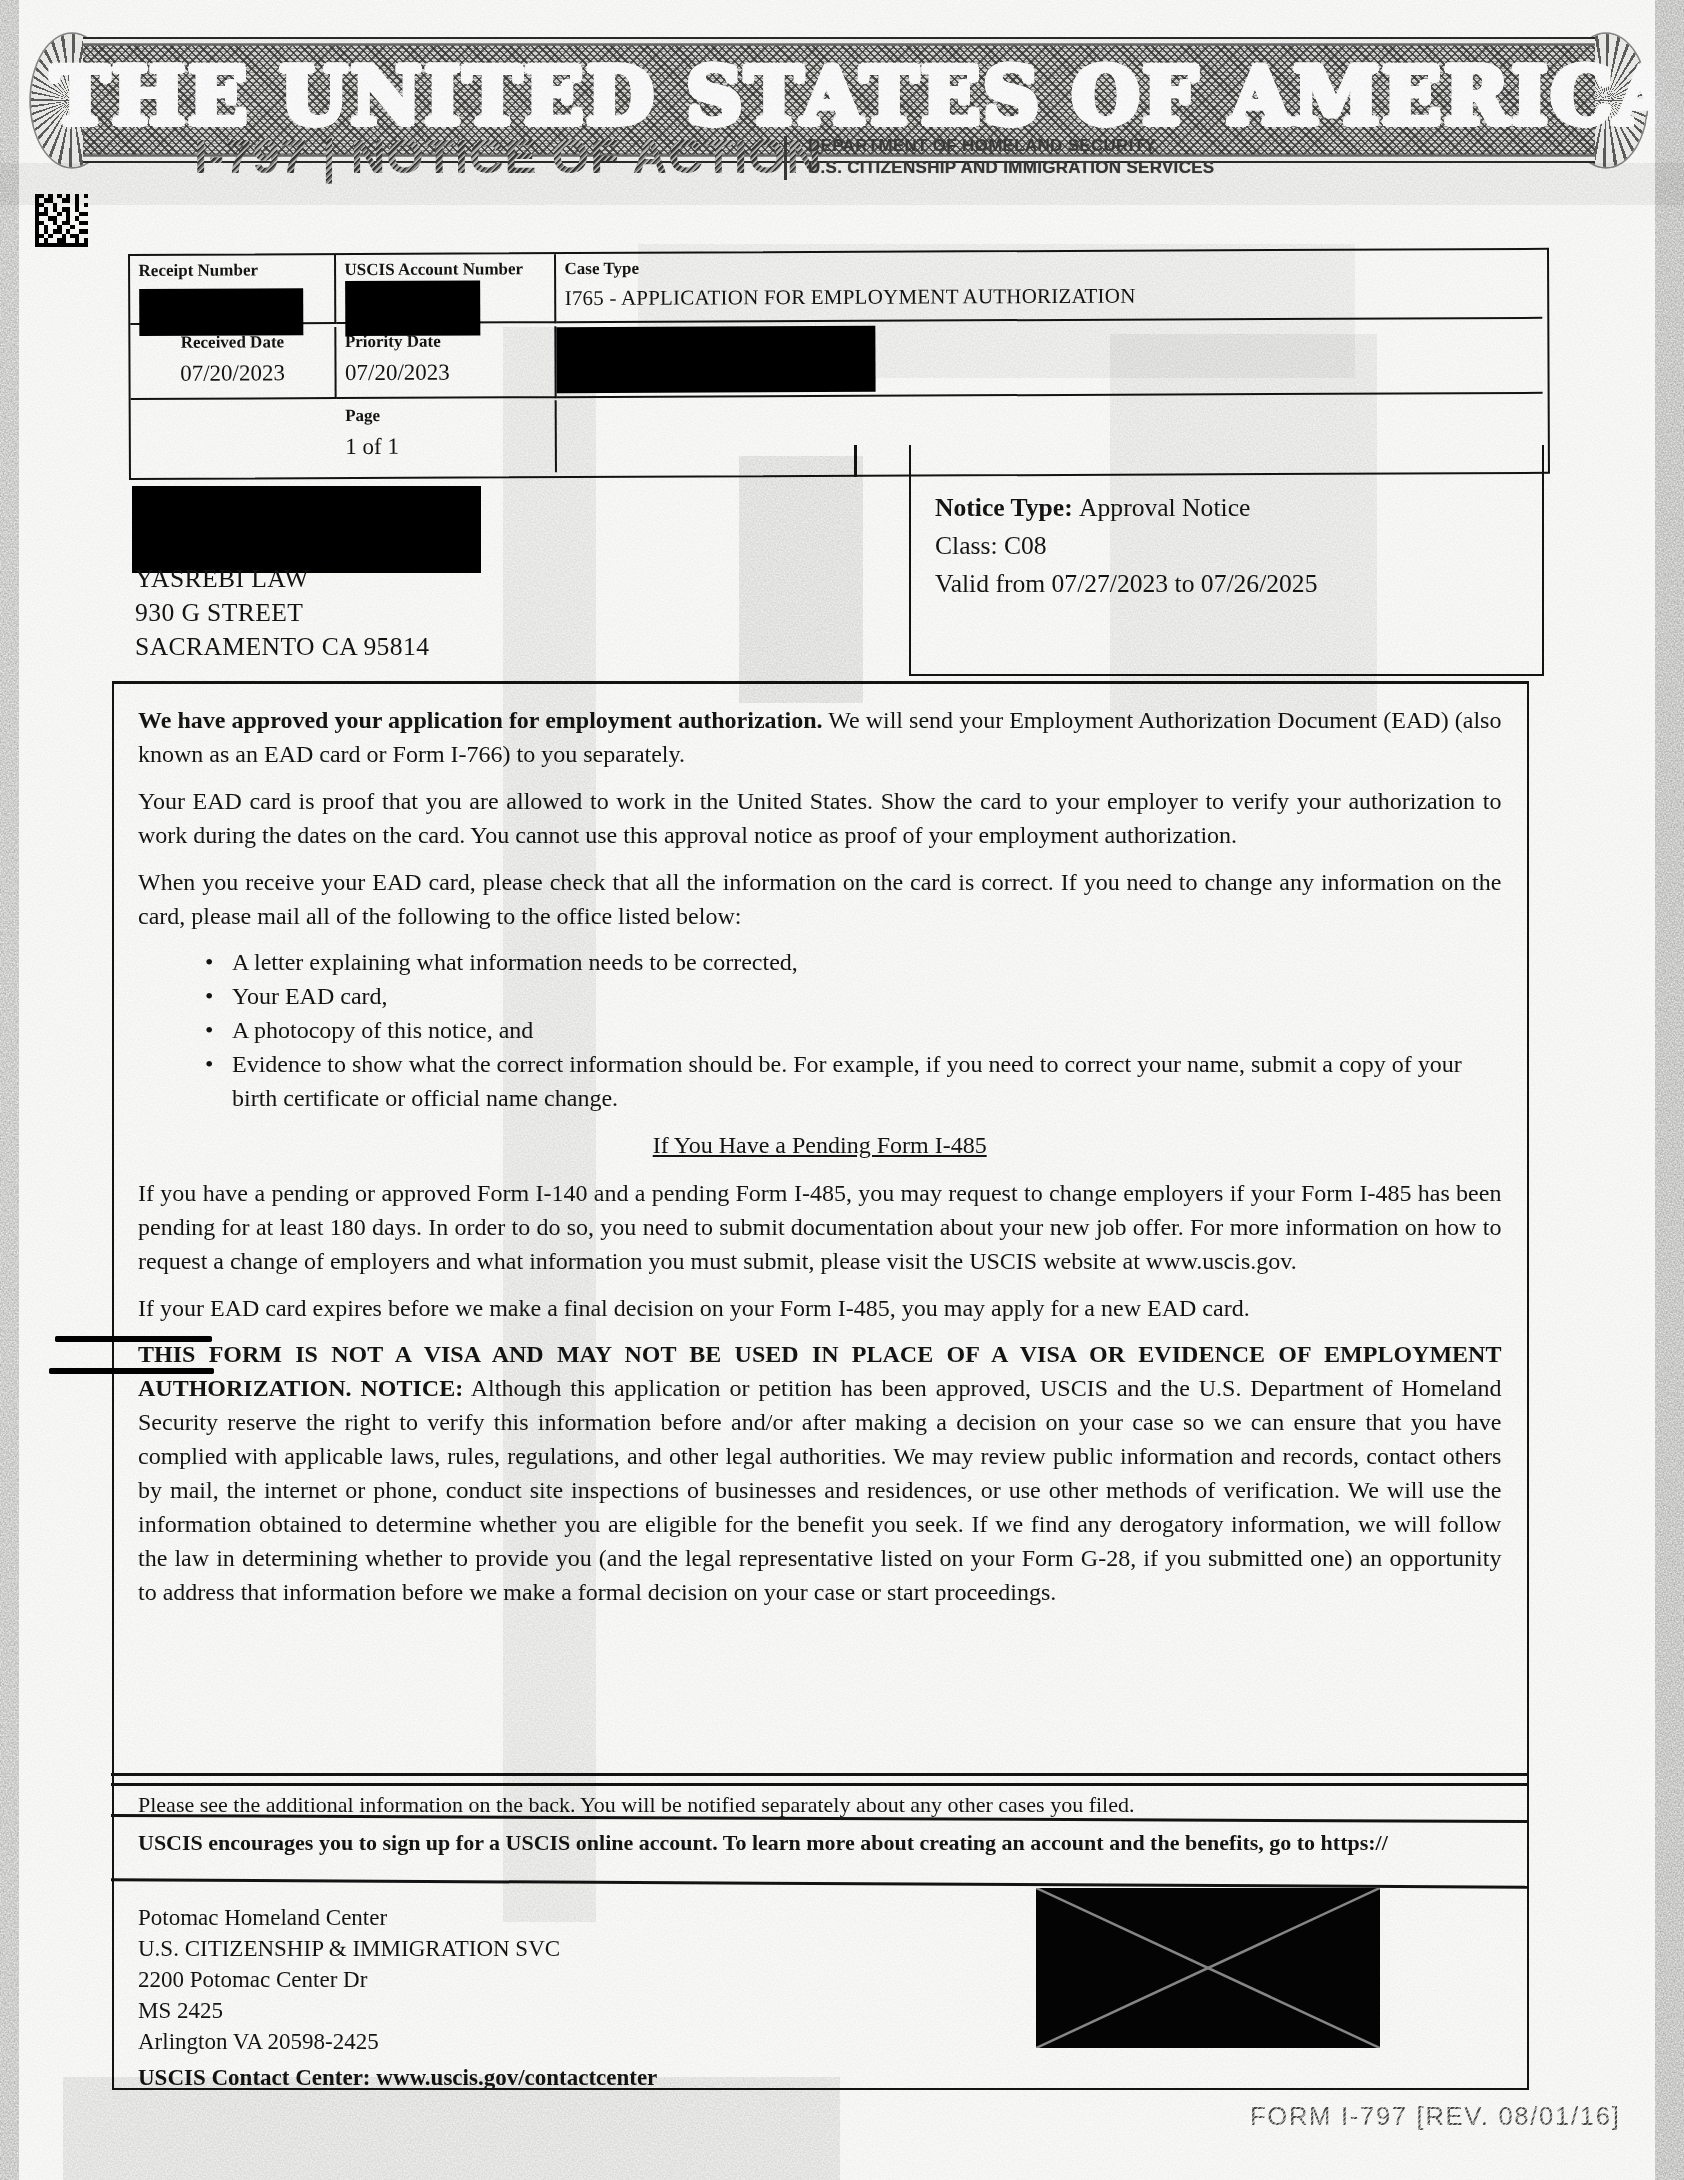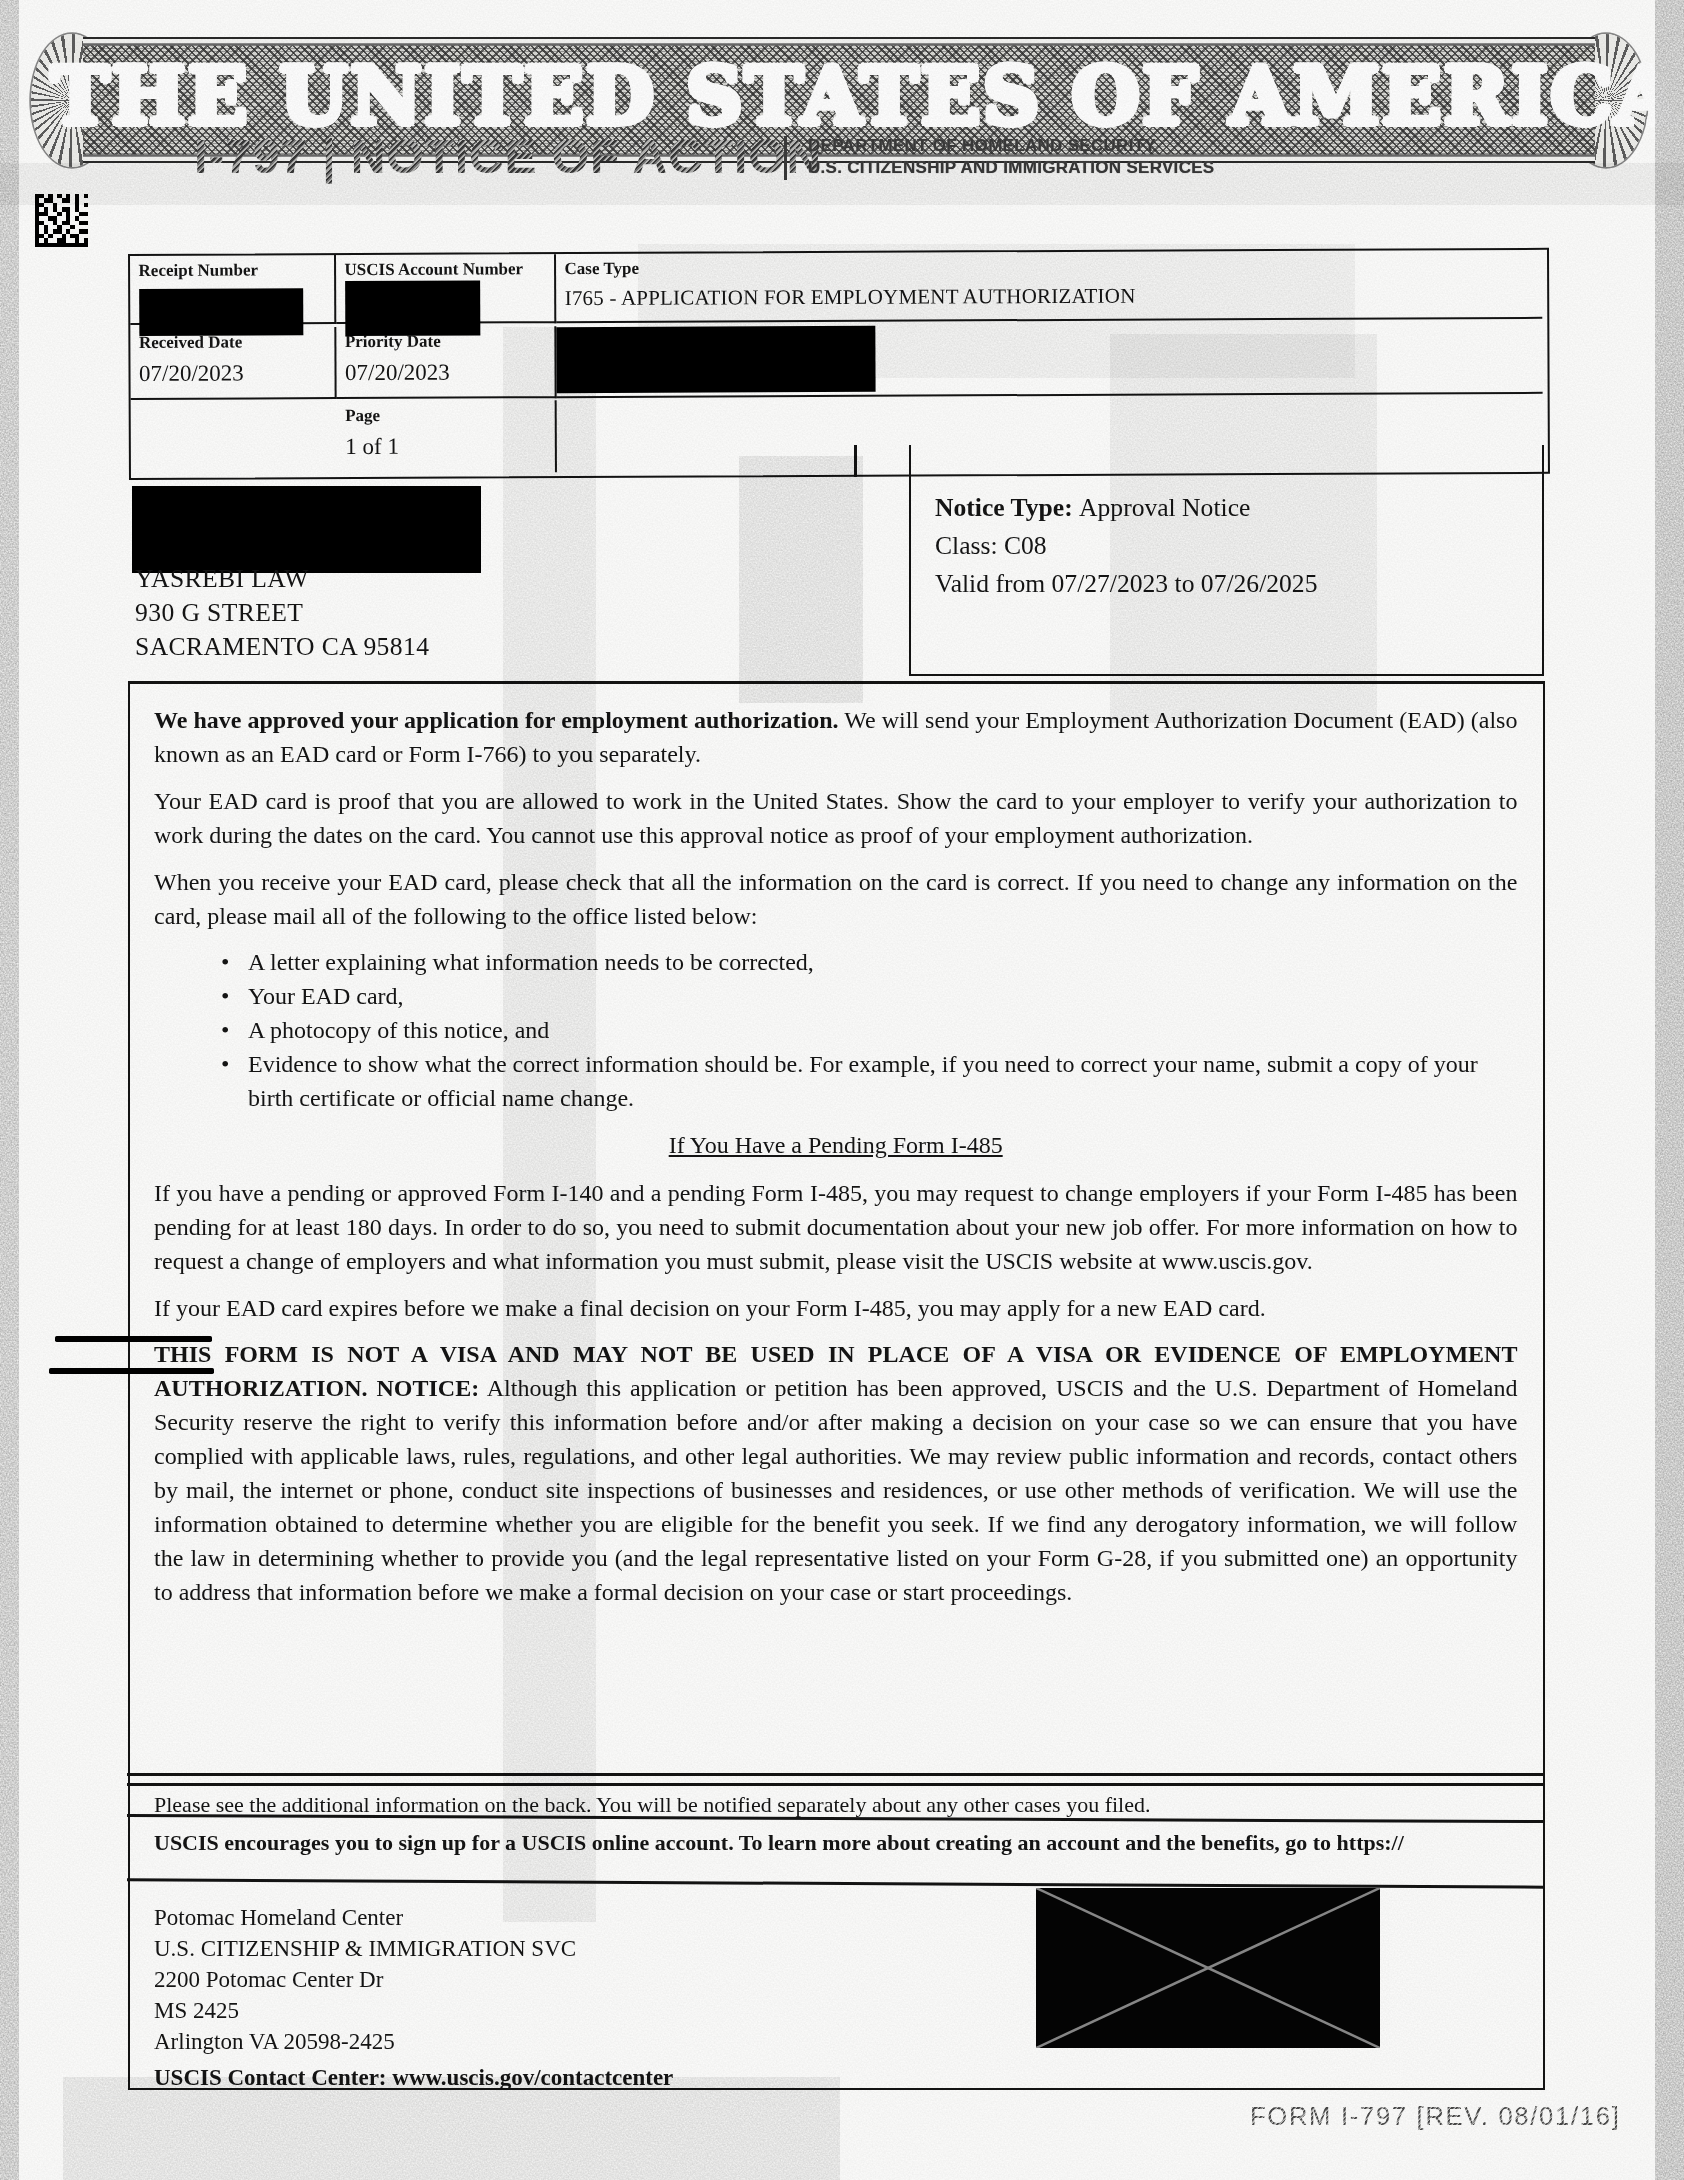--- a/index.html
+++ b/index.html
@@ -57,21 +57,21 @@
   .redact{position:absolute;background:#000;}
 
   
   .recipient{position:absolute;left:135px;top:562px;font-size:25.6px;line-height:34px;letter-spacing:0.4px;}
   .notice-box{position:absolute;left:909px;top:445px;width:635px;height:231px;box-sizing:border-box;
     border-left:2.6px solid #141414;border-right:2.6px solid #141414;border-bottom:2.6px solid #141414;}
   .notice-lines{position:absolute;left:24px;top:44px;font-size:25.6px;line-height:38px;}
   .tick{position:absolute;background:#141414;}
 
   
-  .lower-frame{position:absolute;left:128px;top:681px;width:1417px;height:1409px;box-sizing:border-box;
+  .lower-frame{position:absolute;left:112px;top:681px;width:1417px;height:1409px;box-sizing:border-box;
     border:2.6px solid #141414;border-top:3.4px solid #141414;}
   .body-copy{position:absolute;left:24px;right:25.6px;top:19px;font-size:24px;line-height:34px;
     text-align:justify;}
   .body-copy p{margin:0 0 12.8px 0;}
   .bullets{margin:1.7px 0 12.8px 0;}
   .bullet-row{display:flex;}
   .bullet-dot{width:27px;margin-left:67px;text-align:left;}
   .bullet-text{flex:1;text-align:left;}
   .heading-485{font-weight:normal;text-decoration:underline;margin:3.4px 0 13.6px 0;text-align:center;}
   .b{font-weight:bold;}
@@ -161,21 +161,21 @@
       <div class="cell-label">Receipt Number</div>
     </div>
     <div class="cell" style="left:206px;top:0;width:220px;height:69px;">
       <div class="cell-label">USCIS Account Number</div>
     </div>
     <div class="cell noright" style="left:426px;top:0;width:986px;height:69px;">
       <div class="cell-label">Case Type</div>
       <div class="cell-value case">I765 - APPLICATION FOR EMPLOYMENT AUTHORIZATION</div>
     </div>
 
-    <div class="cell" style="left:0;top:72px;width:206px;height:72px;">
+    <div class="cell" style="left:0;top:72px;width:206px;height:72px;text-align:center;">
       <div class="cell-label">Received Date</div>
       <div class="cell-value">07/20/2023</div>
     </div>
     <div class="cell" style="left:206px;top:72px;width:220px;height:72px;">
       <div class="cell-label">Priority Date</div>
       <div class="cell-value">07/20/2023</div>
     </div>
     <div class="cell noright" style="left:426px;top:72px;width:986px;height:72px;"></div>
 
     <div class="cell nobottom" style="left:206px;top:146px;width:220px;height:72px;">

